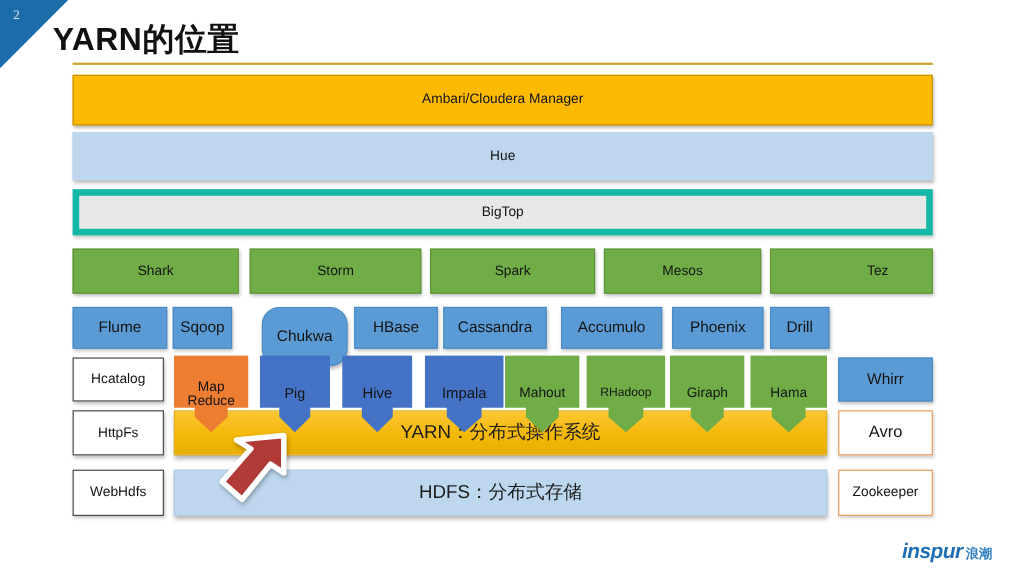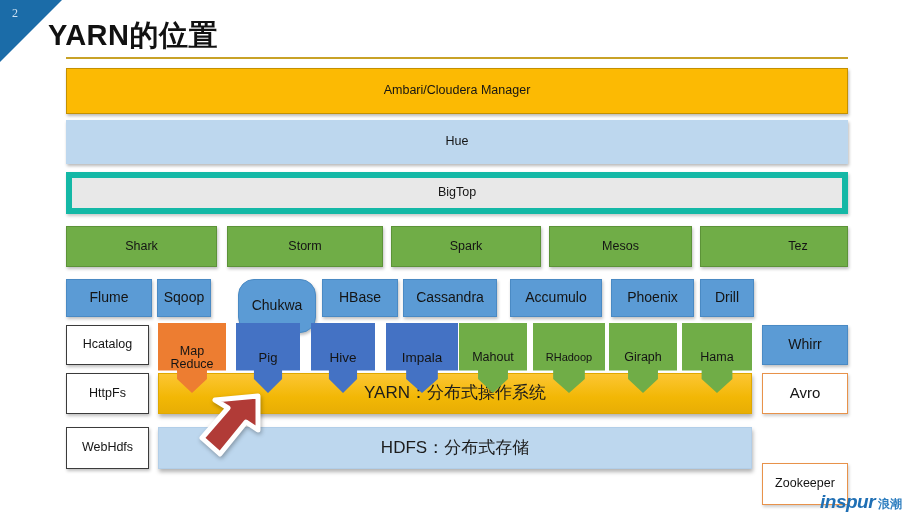--- a/index.html
+++ b/index.html
@@ -215,21 +215,21 @@
   <div class="box white-box" style="left:66px; top:427px; width:83px; height:42px;">
     <span>WebHdfs</span>
   </div>
 
   <div class="box blue-box" style="left:762px; top:325px; width:86px; height:40px;">
     <span>Whirr</span>
   </div>
   <div class="box orange-outline-box" style="left:762px; top:373px; width:86px; height:41px; font-size:15px;">
     <span>Avro</span>
   </div>
-  <div class="box orange-outline-box" style="left:762px; top:427px; width:86px; height:42px;margin-top:36px;">
+  <div class="box orange-outline-box" style="left:762px; top:427px; width:86px; height:42px;">
     <span>Zookeeper</span>
   </div>
 
   <div class="box yarn-row" style="left:158px; top:373px; width:594px; height:41px;">
     <span>YARN：分布式操作系统</span>
   </div>
 
   <div class="box hdfs-row" style="left:158px; top:427px; width:594px; height:42px;">
     <span>HDFS：分布式存储</span>
   </div>

